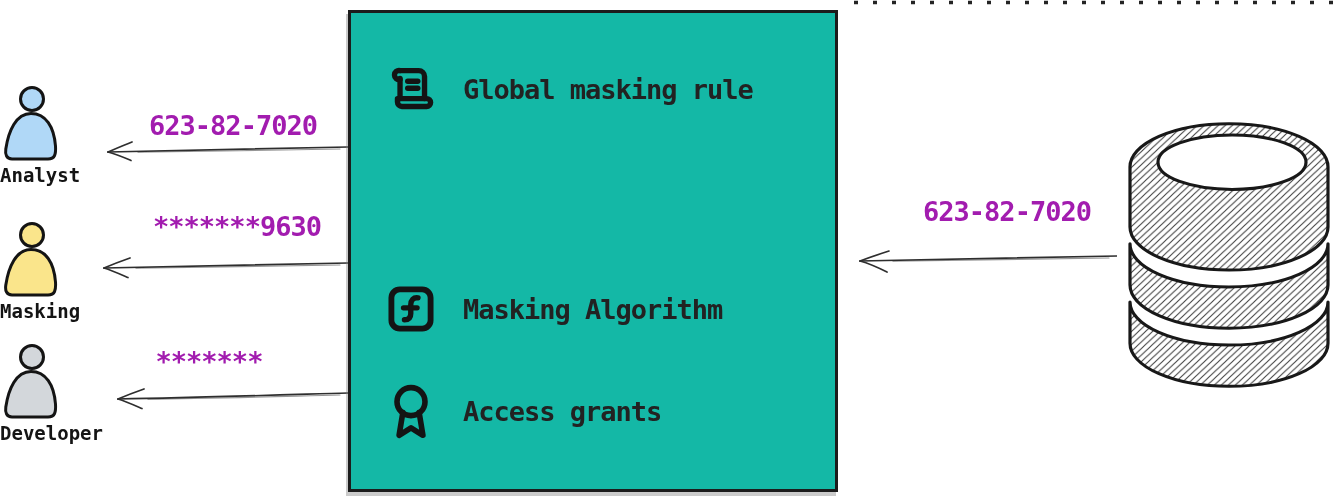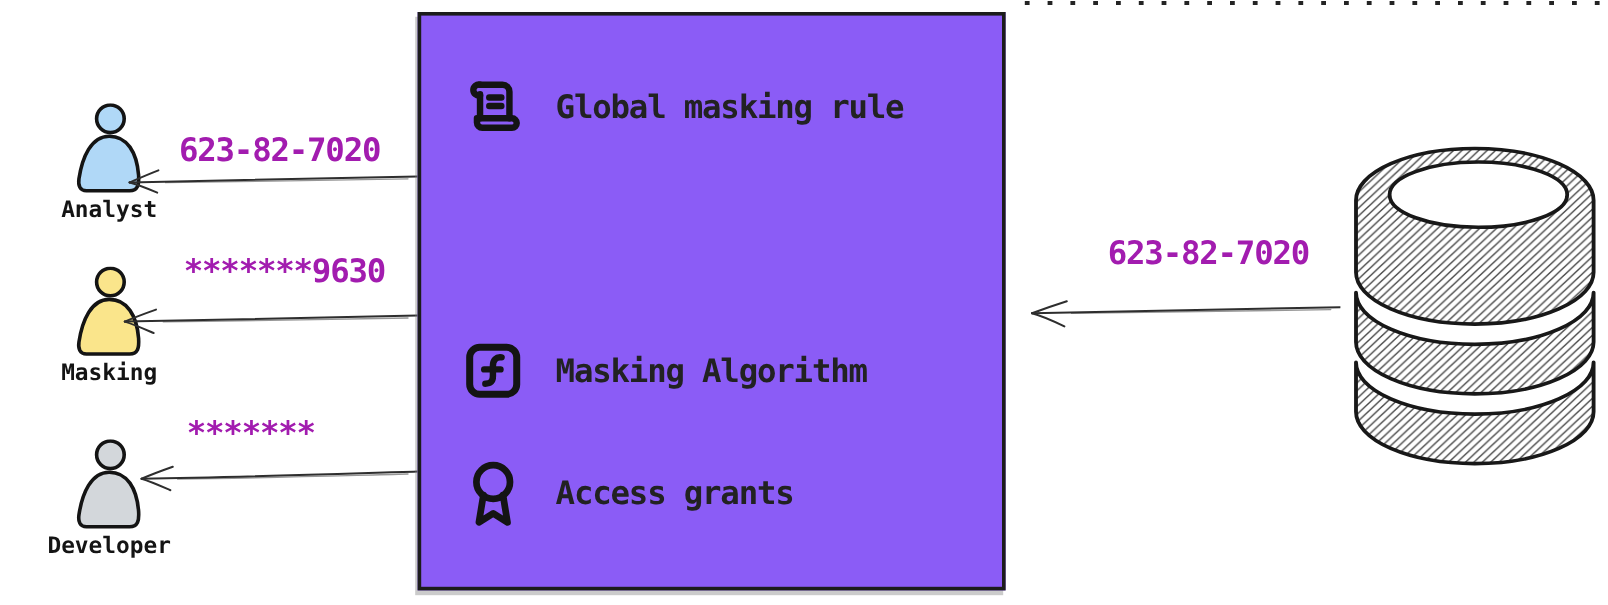--- a/index.html
+++ b/index.html
@@ -1,21 +1,21 @@
 <!DOCTYPE html>
 <html><head>
 <meta charset="utf-8">
 <style>
   html,body{margin:0;padding:0;background:#ffffff;}
   .canvas{
     position:relative;width:1340px;height:504px;background:#ffffff;
     font-family:"DejaVu Sans Mono","Liberation Mono",monospace;overflow:hidden;
   }
   
-  .recipient{position:absolute;left:0;width:118px;display:flex;flex-direction:column;align-items:center;gap:2px;padding-left:32px;}
+  .recipient{position:absolute;left:0;width:118px;display:flex;flex-direction:column;gap:2px;}
   .recipient-label{font-size:19px;font-weight:bold;color:#141414;white-space:nowrap;}
   
   .value-label{
     position:absolute;width:232px;text-align:center;
     font-size:27px;font-weight:bold;color:#a21caf;letter-spacing:-1px;white-space:nowrap;
   }
   
   .arrow{position:absolute;}
   .arrow path{fill:none;stroke:#2e2e2e;stroke-width:1.7;stroke-linecap:round;}
   .arrow .sketch{stroke-width:1.1;opacity:.5;}
@@ -50,21 +50,21 @@
   </div>
 
   <div class="recipient" style="top:222px">
     <svg width="62" height="76" viewBox="0 0 62 76">
       <path d="M12,73 C6.5,73 5,68.5 5.8,63 C8.5,45 16,27.5 31,27.5 C46,27.5 54,41 55.5,60 C56,68 55,73 48,73 Z" stroke="#141414" stroke-width="3" stroke-linejoin="round" fill="#FAE58B"></path>
       <circle cx="32" cy="13" r="11.5" stroke="#141414" stroke-width="3" fill="#FAE58B"></circle>
     </svg>
     <div class="recipient-label">Masking</div>
   </div>
 
-  <div class="recipient" style="top:366px">
+  <div class="recipient" style="top:344px">
     <svg width="62" height="76" viewBox="0 0 62 76">
       <path d="M12,73 C6.5,73 5,68.5 5.8,63 C8.5,45 16,27.5 31,27.5 C46,27.5 54,41 55.5,60 C56,68 55,73 48,73 Z" stroke="#141414" stroke-width="3" stroke-linejoin="round" fill="#D3D7DB"></path>
       <circle cx="32" cy="13" r="11.5" stroke="#141414" stroke-width="3" fill="#D3D7DB"></circle>
     </svg>
     <div class="recipient-label">Developer</div>
   </div>
 
   <div class="value-label" style="left:117px;top:110px">623-82-7020</div>
   <svg class="arrow" style="left:94px;top:139px" width="254" height="24" viewBox="0 0 254 24">
     <path d="M254,8 C180,9.5 100,11 14,13"></path>
@@ -82,21 +82,21 @@
   </svg>
 
   <div class="value-label" style="left:93px;top:346px">*******</div>
   <svg class="arrow" style="left:104px;top:385px" width="244" height="26" viewBox="0 0 244 26">
     <path d="M244,8 C175,10 100,12.5 14,14"></path>
     <path class="sketch" d="M236,10 C175,11.5 110,13.5 44,14.2"></path>
     <path d="M40,4 C30,7.5 21,11 14,14"></path>
     <path d="M14,14 C22,16.5 31,20.5 38,23.5"></path>
   </svg>
 
-  <div class="mask-box" style="background: #8b5cf6;">
+  <div class="mask-box" style="background: #14b8a6;">
 
     <div class="mask-row" style="top:44px">
       <svg class="mask-icon" width="56" height="58" viewBox="0 0 24 24">
         <g stroke-width="2.3">
           <path d="M7.3,4.1 A1.95,1.95 0 1 0 7.3,7.9"></path>
           <path d="M7.3,4.1 H15.3 A2.5,2.5 0 0 1 17.8,6.6 V16.1"></path>
           <path d="M7.3,7.5 V16.1"></path>
           <path d="M10.6,8.7 H14.9"></path>
           <path d="M10.6,11.7 H14.9"></path>
           <path d="M6.2,16.1 H18.7 A1.7,1.7 0 0 1 20.4,17.8 A1.7,1.7 0 0 1 18.7,19.5 H8.1 A1.9,1.9 0 0 1 6.2,17.6 Z"></path>

